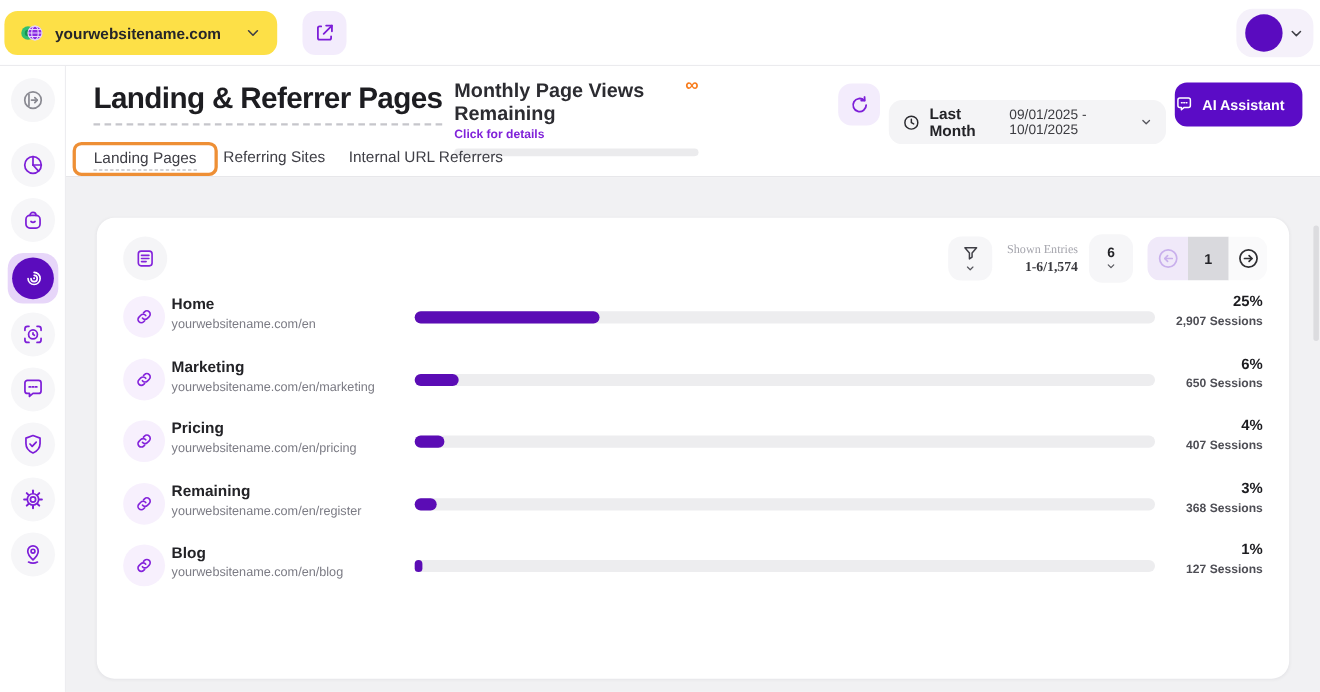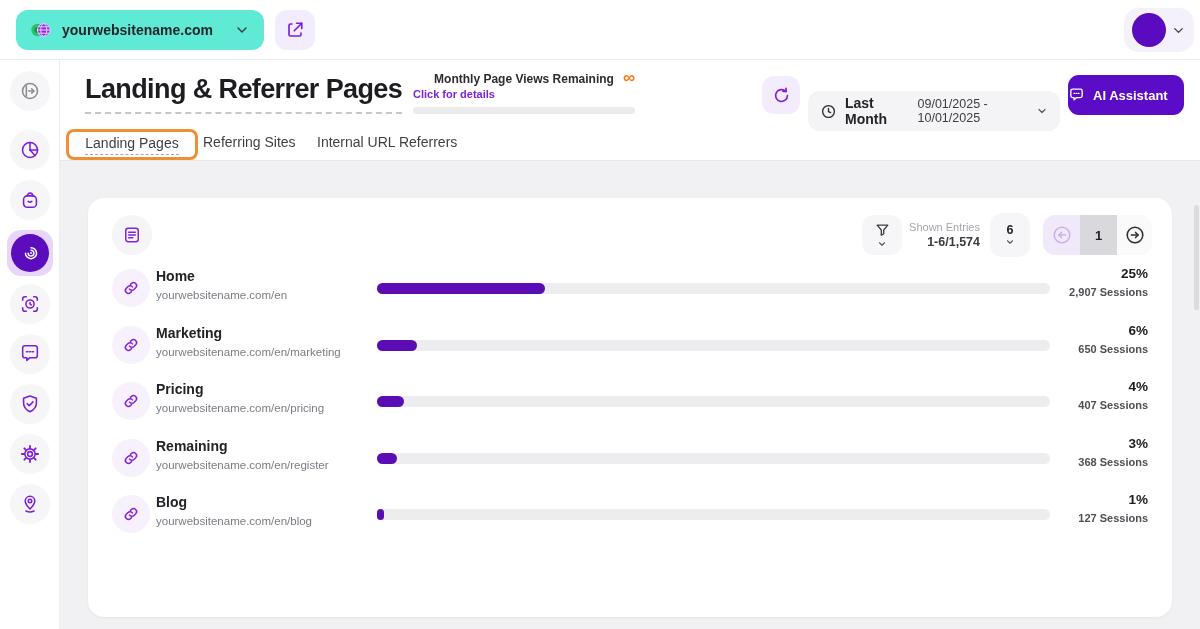--- a/index.html
+++ b/index.html
@@ -5,39 +5,39 @@
   * { margin:0; padding:0; box-sizing:border-box; }
   html,body { width:1200px; height:629px; }
   body {
     font-family:"Liberation Sans", sans-serif;
     background:#ffffff; color:#232327; position:relative; overflow:hidden;
   }
   svg { display:block; }
 
   
   .topbar { position:absolute; left:0; top:0; width:1200px; height:60px; background:#fff; border-bottom:1px solid #ebebee; z-index:5; }
-  .site-pill { position:absolute; left:16px; top:10px; width:248px; height:40px; background:#5eead4; border-radius:12px; display:flex; align-items:center; padding:0 14px; cursor:pointer; }
+  .site-pill { position:absolute; left:4px; top:10px; width:248px; height:40px; background:#fde047; border-radius:12px; display:flex; align-items:center; padding:0 14px; cursor:pointer; }
   .site-pill .globe { margin-right:10px; }
   .site-pill .site-label { font-size:14px; font-weight:700; color:#26262a; flex:1; }
   .ext-btn { position:absolute; left:275px; top:10px; width:40px; height:40px; background:#f3ecfc; border-radius:12px; display:flex; align-items:center; justify-content:center; cursor:pointer; }
   .avatar-pill { position:absolute; right:6px; top:8px; width:70px; height:44px; background:#f5f1fa; border-radius:15px; display:flex; align-items:center; padding:0 8px; gap:5px; cursor:pointer; }
   .avatar-circle { width:34px; height:34px; border-radius:50%; background:#5a0bbf; }
 
   
   .sidebar { position:absolute; left:0; top:60px; width:60px; height:569px; background:#fff; border-right:1px solid #ededf0; display:flex; flex-direction:column; align-items:center; padding-top:11px; z-index:4; }
   .side-btn { width:40px; height:40px; border-radius:50%; background:#f6f6f8; display:flex; align-items:center; justify-content:center; color:#7d1ed8; cursor:pointer; margin-bottom:10px; flex:0 0 auto; }
   .side-btn.first { color:#8a8a92; margin-bottom:19px; }
   .side-btn-active-wrap { width:46px; height:46px; border-radius:14px; background:#e7d6f9; display:flex; align-items:center; justify-content:center; margin-bottom:8px; cursor:pointer; flex:0 0 auto; }
   .side-btn-active-wrap .inner { width:38px; height:38px; border-radius:50%; background:#5b0cbd; display:flex; align-items:center; justify-content:center; color:#fff; }
 
   
   .page-header { position:absolute; left:60px; top:60px; width:1140px; height:101px; background:#fff; border-bottom:1px solid #e7e7ea; }
   .page-title { position:absolute; left:25px; top:14px; font-size:27px; font-weight:800; letter-spacing:-0.6px; color:#1d1d21; padding-bottom:7px; border-bottom:2px dashed #c6c6cb; }
   .views-block { position:absolute; left:353px; top:12px; width:222px; }
-  .views-label { font-size:12px; font-weight:700; color:#2c2c31;text-align:center; }
+  .views-label { font-size:18px; font-weight:700; color:#2c2c31; }
   .views-link { font-size:11px; font-weight:700; color:#8022d9; margin-top:2px; cursor:pointer; }
   .views-bar { margin-top:7px; height:7px; border-radius:4px; background:#ebebed; }
   .views-inf { position:absolute; left:563px; top:8px; font-size:17px; font-weight:700; color:#f87c1c; }
   .refresh-btn { position:absolute; left:702px; top:16px; width:38px; height:38px; border-radius:12px; background:#f3ecfc; color:#7d1ed8; display:flex; align-items:center; justify-content:center; cursor:pointer; }
   .date-pill { position:absolute; left:748px; top:15px; width:252px; height:40px; background:#f4f4f6; border-radius:12px; display:flex; align-items:center; padding:0 12px; gap:8px; cursor:pointer;margin-top:16px; }
   .date-preset { font-size:14px; font-weight:700; color:#232327; }
   .date-range { font-size:12.5px; font-weight:500; color:#3c3c41; margin-left:4px; }
   .ai-btn { position:absolute; left:1008px; top:15px; width:116px; height:40px; background:#5b0cc6; border-radius:11px; color:#fff; display:flex; align-items:center; justify-content:flex-start; gap:8px; font-size:13px; font-weight:700; cursor:pointer; }
 
   
@@ -48,21 +48,21 @@
   .tab-internal { position:absolute; left:257px; top:74px; }
 
   
   .main { position:absolute; left:60px; top:161px; width:1140px; height:468px; background:#f1f1f3; }
   .card { position:absolute; left:28px; top:37px; width:1084px; height:419px; background:#fff; border-radius:16px; box-shadow:0 1px 3px rgba(20,20,40,0.05); }
 
   .card-head { position:relative; height:62px; }
   .card-head-icon { position:absolute; left:24px; top:17px; width:40px; height:40px; border-radius:50%; background:#f5f5f7; display:flex; align-items:center; justify-content:center; color:#8423db; }
   .card-title { position:absolute; left:68px; top:29px; font-size:15.5px; font-weight:500; color:#2b2b30; }
   .filter-btn { position:absolute; left:774px; top:17px; width:40px; height:40px; border-radius:12px; background:#f6f6f8; display:flex; flex-direction:column; align-items:center; justify-content:center; color:#3f3f46; cursor:pointer; }
-  .entries-block { position:absolute; left:806px; top:23px; width:86px; text-align:right; }
+  .entries-block { position:absolute; left:806px; top:23px; width:86px; text-align:right;font-family:Liberation Serif, serif; }
   .entries-label { font-size:11px; color:#a5a5ad; }
   .entries-value { font-size:12.5px; font-weight:600; color:#3a3a3f; margin-top:2px; }
   .pagesize-btn { position:absolute; left:902px; top:15px; width:40px; height:44px; border-radius:12px; background:#f6f6f8; display:flex; flex-direction:column; align-items:center; justify-content:center; cursor:pointer; }
   .pagesize-value { font-size:12.5px; font-weight:600; color:#232327; }
   .pager { position:absolute; left:955px; top:17px; width:109px; height:40px; border-radius:12px; overflow:hidden; display:flex; }
   .pager-prev { width:37px; background:#f0e9f9; display:flex; align-items:center; justify-content:center; color:#c9b0ec; cursor:pointer; }
   .pager-page { width:37px; background:#d9d9dd; display:flex; align-items:center; justify-content:center; font-size:13px; font-weight:600; color:#232327; cursor:pointer; }
   .pager-next { width:35px; background:#fafafb; display:flex; align-items:center; justify-content:center; color:#2f2f33; cursor:pointer; }
 
   

